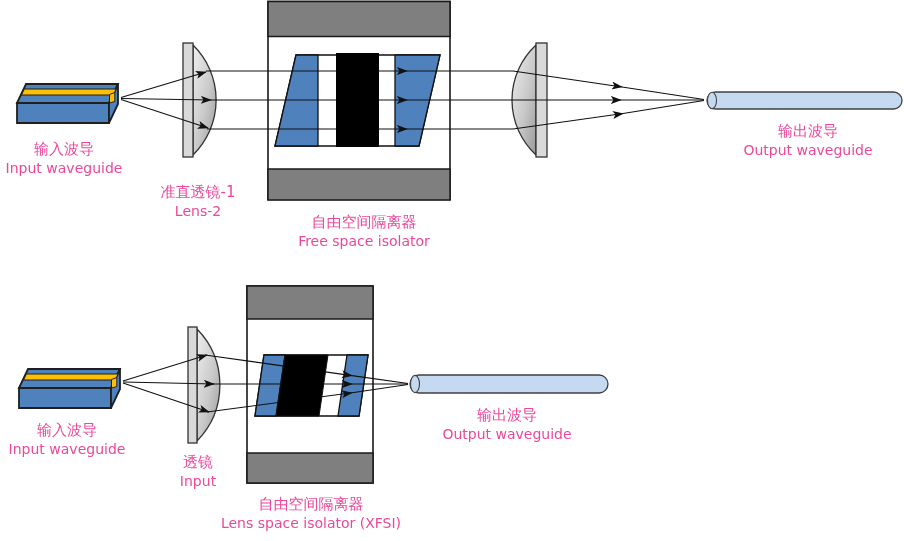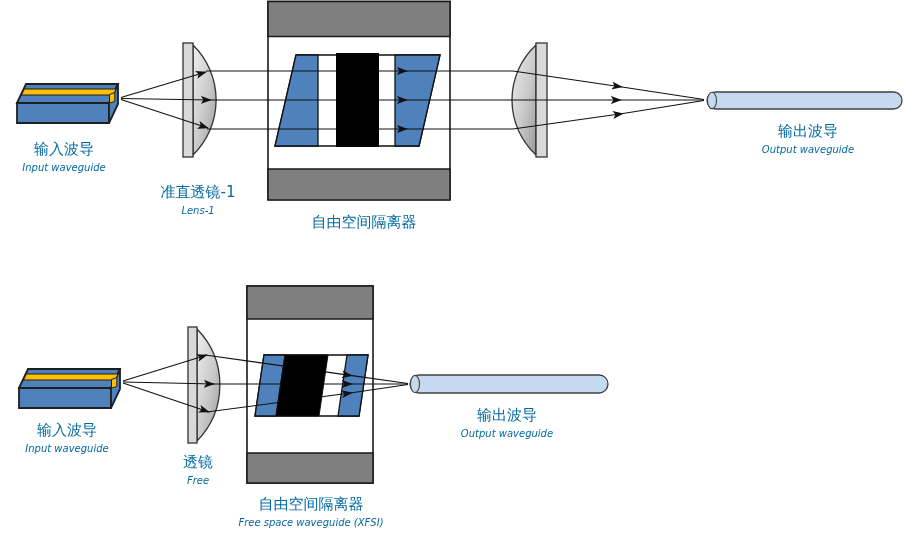--- a/index.html
+++ b/index.html
@@ -10,24 +10,24 @@
     background: #ffffff;
     font-family: "DejaVu Sans", "Liberation Sans", sans-serif;
     overflow: hidden;
   }
   #art { position: absolute; left: 0; top: 0; }
   .label {
     position: absolute;
     transform: translateX(-50%);
     text-align: center;
     white-space: nowrap;
-    color: #0369a1;
+    color: #ec4899;
   }
   .cn { font-size: 15px; line-height: 19px; }
-  .en { font-size: 10px; line-height: 18px; font-style: italic; }
+  .en { font-size: 14px; line-height: 18px; }
 </style>
 </head>
 <body>
 
 <div id="canvas">
 
   <svg id="art" width="904" height="541" viewBox="0 0 904 541">
     <defs>
       <linearGradient id="lensG" x1="0" y1="0" x2="1" y2="1">
         <stop offset="0" stop-color="#efefef"></stop>
@@ -135,46 +135,47 @@
     </g>
   </svg>
 
   <div class="label" style="left:64px; top:140px">
     <div class="cn">输入波导</div>
     <div class="en">Input waveguide</div>
   </div>
 
   <div class="label" style="left:198px; top:183px">
     <div class="cn">准直透镜-1</div>
-    <div class="en">Lens-1</div>
+    <div class="en">Lens-2</div>
   </div>
 
   <div class="label" style="left:364px; top:213px">
     <div class="cn">自由空间隔离器</div>
+    <div class="en">Free space isolator</div>
   </div>
 
 
   <div class="label" style="left:808px; top:122px">
     <div class="cn">输出波导</div>
     <div class="en">Output waveguide</div>
   </div>
 
   <div class="label" style="left:67px; top:421px">
     <div class="cn">输入波导</div>
     <div class="en">Input waveguide</div>
   </div>
 
   <div class="label" style="left:198px; top:453px">
     <div class="cn">透镜</div>
-    <div class="en">Free</div>
+    <div class="en">Input</div>
   </div>
 
   <div class="label" style="left:311px; top:495px">
     <div class="cn">自由空间隔离器</div>
-    <div class="en">Free space waveguide (XFSI)</div>
+    <div class="en">Lens space isolator (XFSI)</div>
   </div>
 
   <div class="label" style="left:507px; top:406px">
     <div class="cn">输出波导</div>
     <div class="en">Output waveguide</div>
   </div>
 
 </div>
 
 </body></html>

